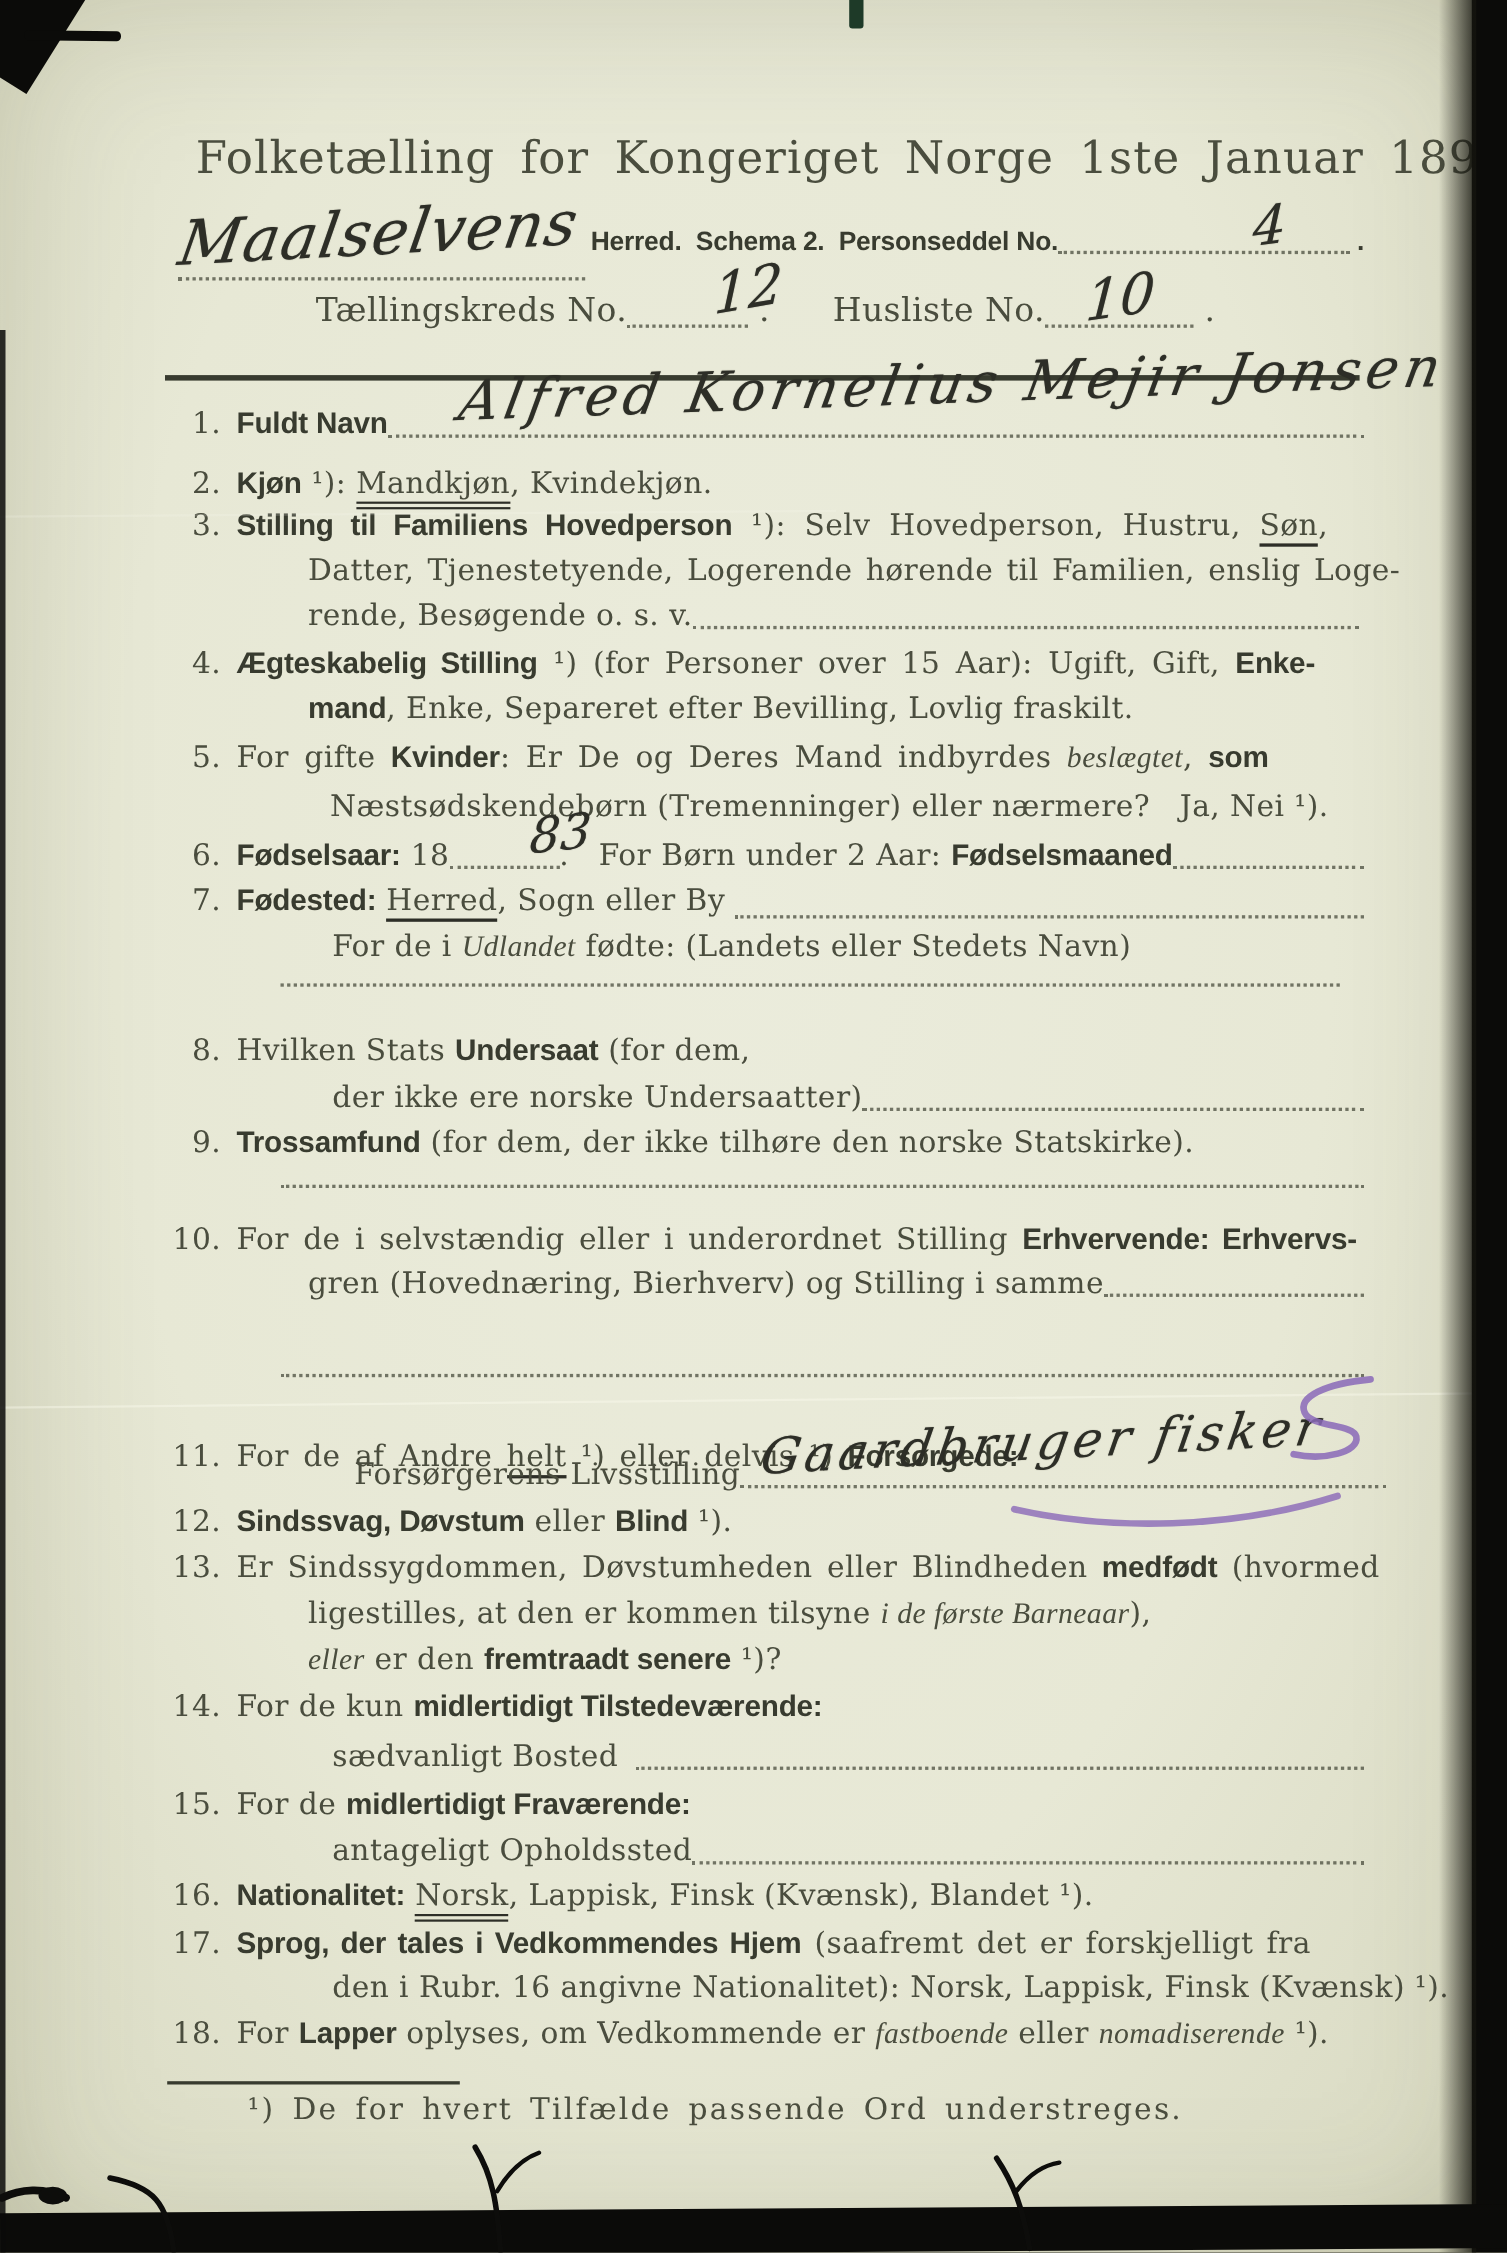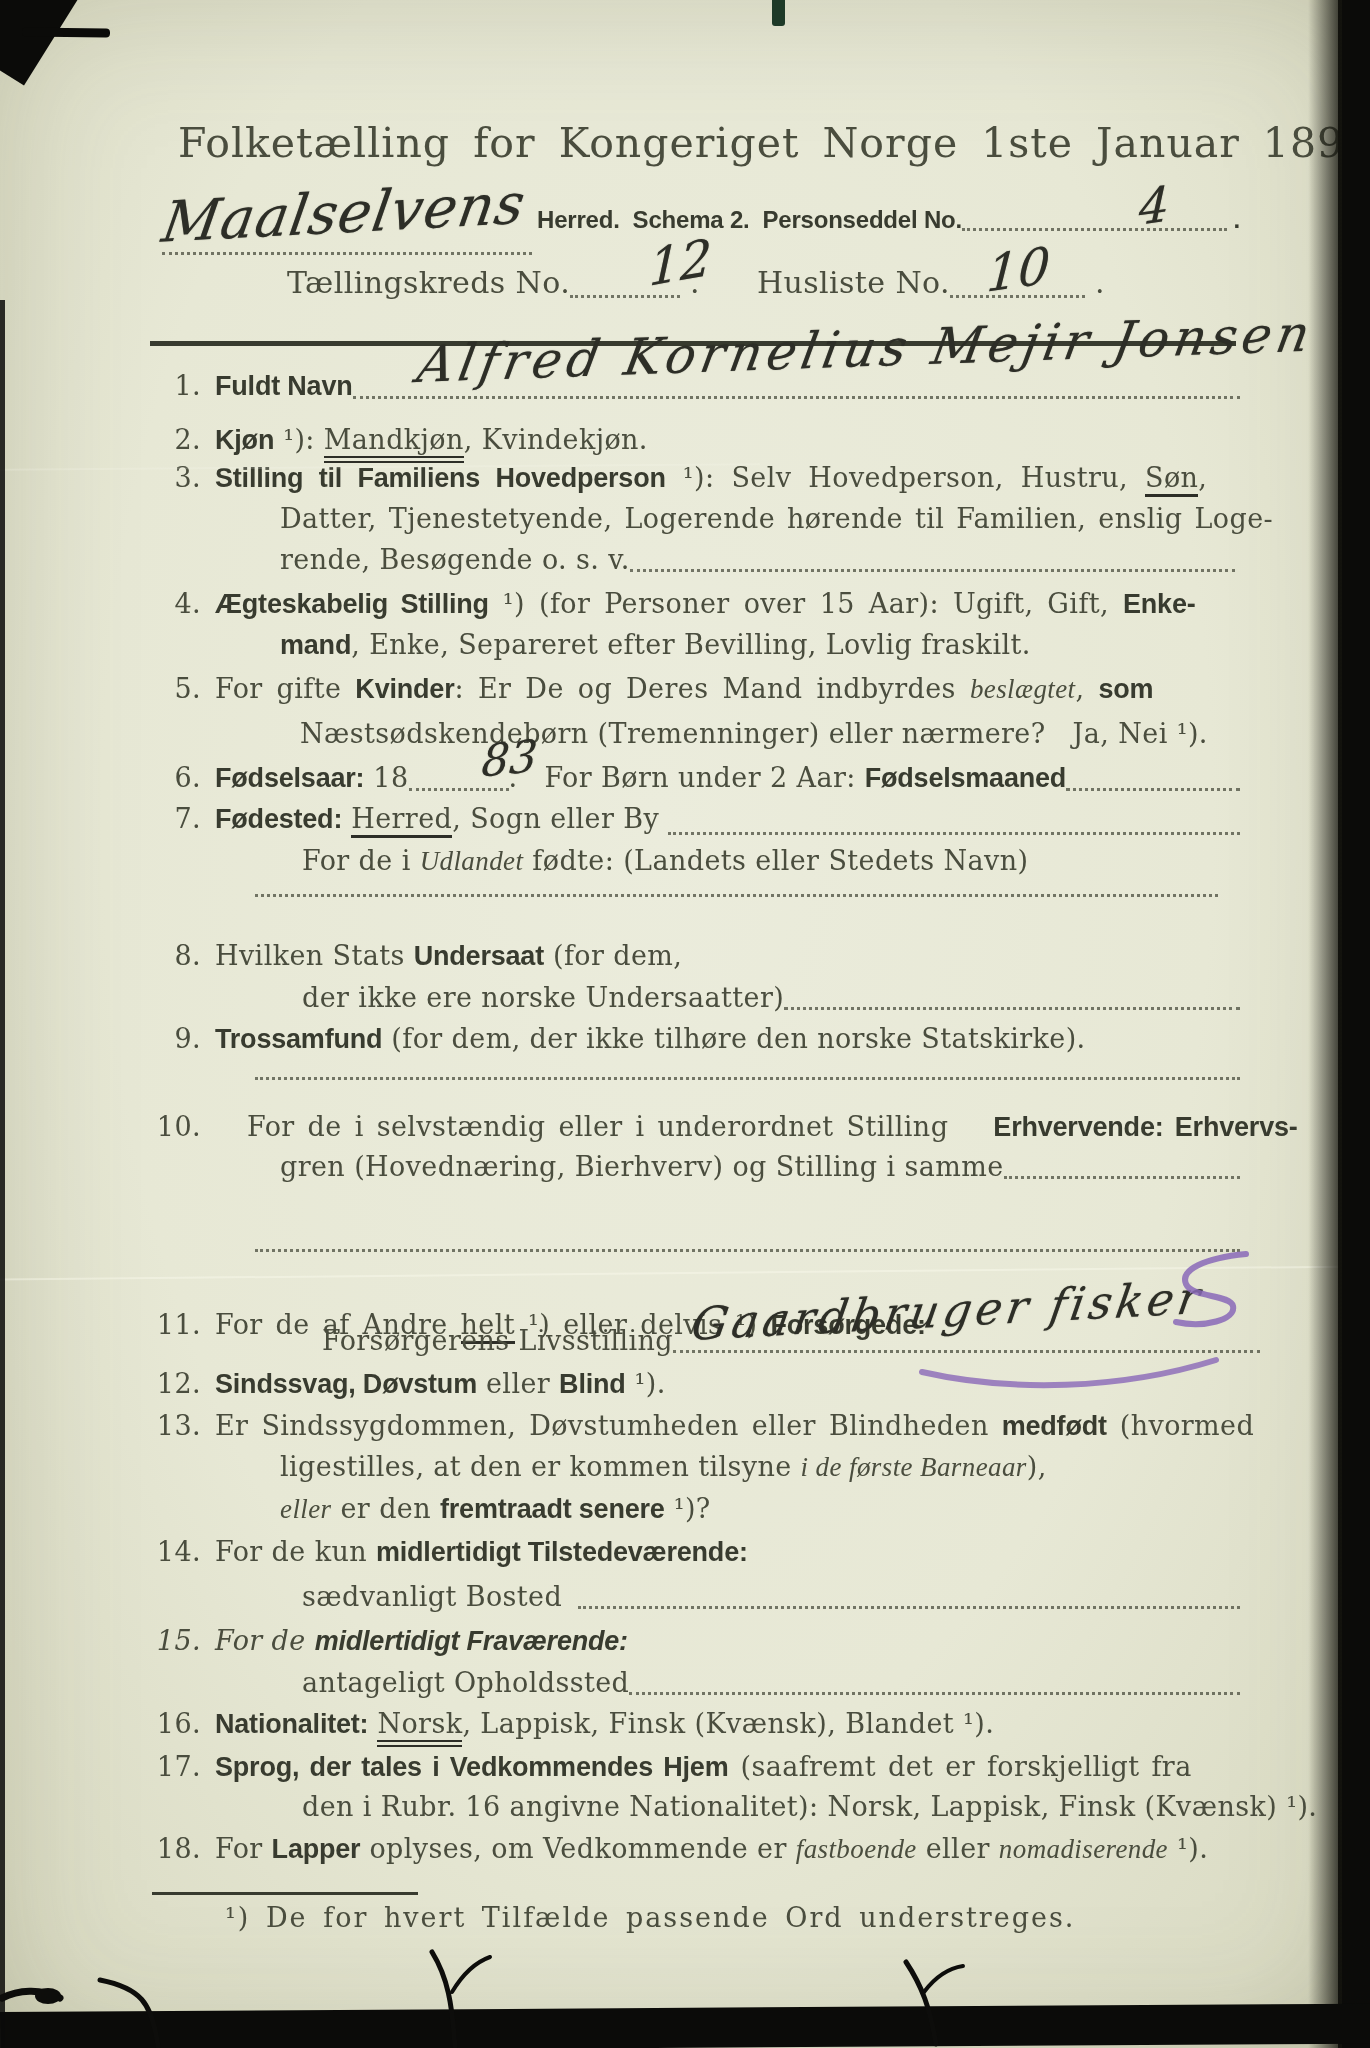--- a/index.html
+++ b/index.html
@@ -46,32 +46,32 @@
       <div class="line" style="top: 673px; left: 155px; word-spacing: 5px;"><span class="num">5.</span><span class="seg r">For gifte </span><span class="seg b">Kvinder</span><span class="seg r">: Er De og Deres Mand indbyrdes </span><span class="seg i">beslægtet</span><span class="seg r">, </span><span class="seg b">som</span></div>
       <div class="line" style="top: 718px; left: 300px;"><span class="seg r">Næstsødskendebørn (Tremenninger) eller nærmere?   Ja, Nei ¹).</span></div>
       <div class="line" style="top: 762px; left: 155px; width: 1085px;"><span class="num">6.</span><span class="seg b">Fødselsaar:</span><span class="seg r"> 18</span><span class="dots" style="width: 100px;"></span><span class="seg r">.   For Børn under 2 Aar: </span><span class="seg b">Fødselsmaaned</span><span class="dots" style="flex: 1 1 auto;"></span></div>
       <div class="line" style="top: 803px; left: 155px; width: 1085px;"><span class="num">7.</span><span class="seg b">Fødested:</span><span class="seg r"> </span><span class="seg r u1">Herred</span><span class="seg r">, Sogn eller By </span><span class="dots" style="flex: 1 1 auto;"></span></div>
       <div class="line" style="top: 845px; left: 302px;"><span class="seg r">For de i </span><span class="seg i">Udlandet</span><span class="seg r"> fødte: (Landets eller Stedets Navn)</span></div>
       <div class="line" style="top: 890px; left: 255px; width: 963px;"><span class="dots" style="flex: 1 1 auto;"></span></div>
       <div class="line" style="top: 940px; left: 155px;"><span class="num">8.</span><span class="seg r">Hvilken Stats </span><span class="seg b">Undersaat</span><span class="seg r"> (for dem,</span></div>
       <div class="line" style="top: 982px; left: 302px; width: 938px;"><span class="seg r">der ikke ere norske Undersaatter)</span><span class="dots" style="flex: 1 1 auto;"></span></div>
       <div class="line" style="top: 1023px; left: 155px;"><span class="num">9.</span><span class="seg b">Trossamfund</span><span class="seg r"> (for dem, der ikke tilhøre den norske Statskirke).</span></div>
       <div class="line" style="top: 1073px; left: 255px; width: 985px;"><span class="dots" style="flex: 1 1 auto;"></span></div>
-      <div class="line" style="top: 1111px; left: 155px; word-spacing: 4px; gap: 32px;"><span class="num">10.</span><span class="seg r">For de i selvstændig eller i underordnet Stilling </span><span class="seg b">Erhvervende: Erhvervs-</span></div>
+      <div class="line" style="top: 1111px; left: 155px; word-spacing: 4px;"><span class="num">10.</span><span class="seg r">For de i selvstændig eller i underordnet Stilling </span><span class="seg b">Erhvervende: Erhvervs-</span></div>
       <div class="line" style="top: 1151px; left: 280px; width: 960px;"><span class="seg r">gren (Hovednæring, Bierhverv) og Stilling i samme</span><span class="dots" style="flex: 1 1 auto;"></span></div>
       <div class="line" style="top: 1245px; left: 255px; width: 985px;"><span class="dots" style="flex: 1 1 auto;"></span></div>
       <div class="line" style="top: 1282px; left: 155px; word-spacing: 4px; margin-top: 27px;"><span class="num">11.</span><span class="seg r">For de af Andre </span><span class="seg r u1">helt</span><span class="seg r"> ¹) eller delvis ¹) </span><span class="seg b">Forsørgede:</span></div>
       <div class="line" style="top: 1325px; left: 302px; width: 938px; margin-left: 20px;"><span class="seg r">Forsørgerens Livsstilling</span><span class="dots" style="flex: 1 1 auto;"></span></div>
       <div class="line" style="top: 1368px; left: 155px;"><span class="num">12.</span><span class="seg b">Sindssvag, Døvstum</span><span class="seg r"> eller </span><span class="seg b">Blind</span><span class="seg r"> ¹).</span></div>
       <div class="line" style="top: 1410px; left: 155px; word-spacing: 4px;"><span class="num">13.</span><span class="seg r">Er Sindssygdommen, Døvstumheden eller Blindheden </span><span class="seg b">medfødt</span><span class="seg r"> (hvormed</span></div>
       <div class="line" style="top: 1451px; left: 280px;"><span class="seg r">ligestilles, at den er kommen tilsyne </span><span class="seg i">i de første Barneaar</span><span class="seg r">),</span></div>
       <div class="line" style="top: 1493px; left: 280px;"><span class="seg i">eller</span><span class="seg r"> er den </span><span class="seg b">fremtraadt senere</span><span class="seg r"> ¹)?</span></div>
       <div class="line" style="top: 1536px; left: 155px;"><span class="num">14.</span><span class="seg r">For de kun </span><span class="seg b">midlertidigt Tilstedeværende:</span></div>
       <div class="line" style="top: 1581px; left: 302px; width: 938px; gap: 16px;"><span class="seg r">sædvanligt Bosted</span><span class="dots" style="flex: 1 1 auto;"></span></div>
-      <div class="line" style="top: 1625px; left: 155px; font-style: italic;"><span class="num">15.</span><span class="seg r">For de </span><span class="seg b">midlertidigt Fraværende:</span></div>
+      <div class="line" style="top: 1625px; left: 155px;"><span class="num">15.</span><span class="seg r">For de </span><span class="seg b">midlertidigt Fraværende:</span></div>
       <div class="line" style="top: 1667px; left: 302px; width: 938px;"><span class="seg r">antageligt Opholdssted</span><span class="dots" style="flex: 1 1 auto;"></span></div>
       <div class="line" style="top: 1708px; left: 155px;"><span class="num">16.</span><span class="seg b">Nationalitet:</span><span class="seg r"> </span><span class="seg r u2">Norsk</span><span class="seg r">, Lappisk, Finsk (Kvænsk), Blandet ¹).</span></div>
       <div class="line" style="top: 1751px; left: 155px; word-spacing: 3px;"><span class="num">17.</span><span class="seg b">Sprog, der tales i Vedkommendes Hjem</span><span class="seg r"> (saafremt det er forskjelligt fra</span></div>
       <div class="line" style="top: 1791px; left: 302px;"><span class="seg r">den i Rubr. 16 angivne Nationalitet): Norsk, Lappisk, Finsk (Kvænsk) ¹).</span></div>
       <div class="line" style="top: 1833px; left: 155px;"><span class="num">18.</span><span class="seg r">For </span><span class="seg b">Lapper</span><span class="seg r"> oplyses, om Vedkommende er </span><span class="seg i">fastboende</span><span class="seg r"> eller </span><span class="seg i">nomadiserende</span><span class="seg r"> ¹).</span></div>
       <div class="line" style="top: 1902px; left: 225px; word-spacing: 5px; letter-spacing: 2px;"><span class="seg r">¹) De for hvert Tilfælde passende Ord understreges.</span></div>
       <div class="hand" style="left: 158px; top: 190px; font-size: 56px; letter-spacing: 1px; transform: rotate(-3deg) skewX(-12deg);">Maalselvens</div>
       <div class="hand" style="left: 1138px; top: 180px; font-size: 48px; transform: rotate(-8deg) skewX(-10deg);">4</div>
       <div class="hand" style="left: 648px; top: 240px; font-size: 50px; transform: rotate(-10deg) skewX(-12deg);">12</div>
       <div class="hand" style="left: 985px; top: 246px; font-size: 50px; transform: rotate(-8deg) skewX(-12deg);">10</div>

